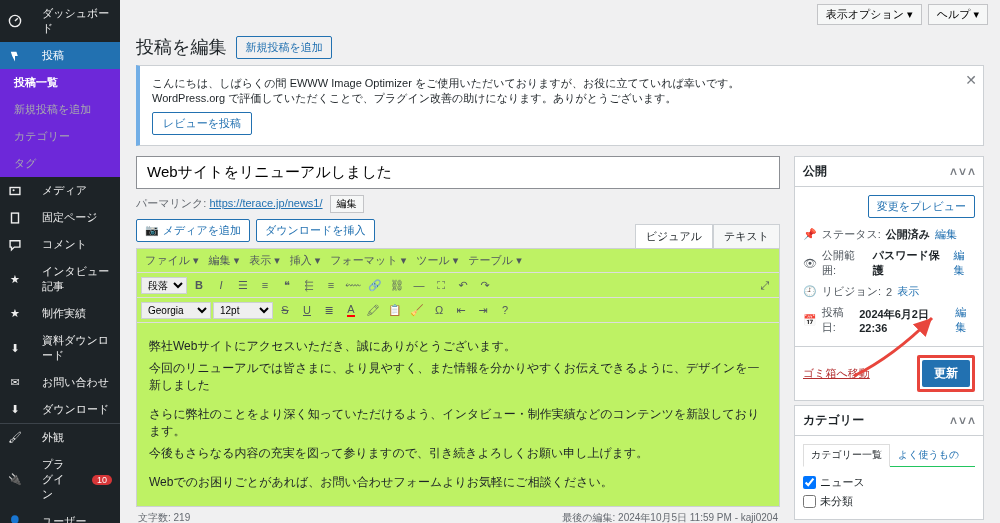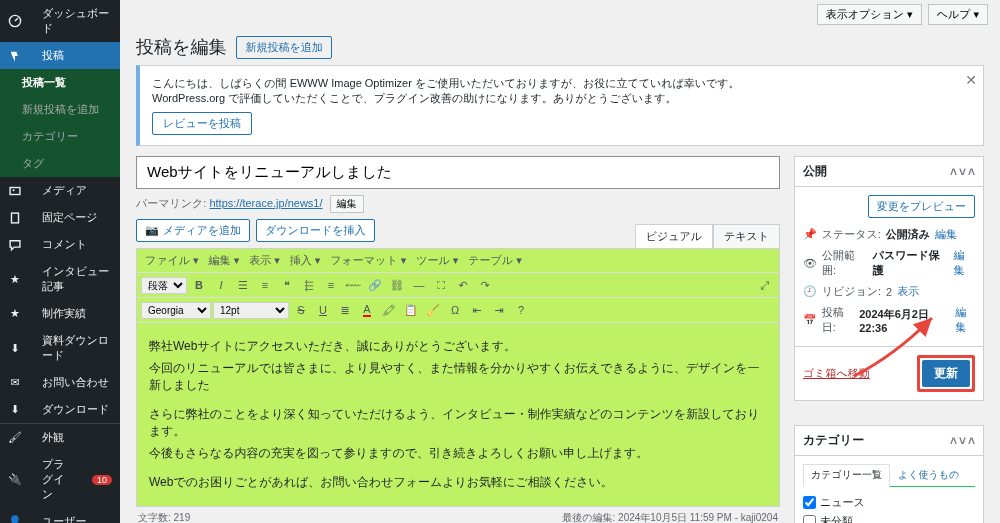--- a/index.html
+++ b/index.html
@@ -1,19 +1,19 @@
 <!DOCTYPE html>
 <html><head>
 <meta charset="utf-8">
 <style>
 * { margin:0; padding:0; box-sizing:border-box; font-family:-apple-system,BlinkMacSystemFont,"Segoe UI",sans-serif; }
 body { background:#f0f0f1; width:1000px; height:523px; overflow:hidden; display:flex; font-size:12px; color:#1d2327; }
 .sidebar { width:120px; background:#1d2327; color:#f0f0f1; flex-shrink:0; }
 .sidebar-item { display:flex; align-items:center; padding:6px 8px; gap:20px; font-size:11px; cursor:pointer; color:#eee; }
-.sidebar-item.sub { padding-left:22px; background:#14532d; color:#a7aaad; }
+.sidebar-item.sub { padding-left:14px; background:#6d28d9; color:#a7aaad; }
 .sidebar-item.sub.current { color:#fff; font-weight:bold; }
 .sidebar-item.active { background:#2271b1; color:#fff; position:relative; }
 .sidebar-item.active::after { content:''; position:absolute; right:-8px; top:50%; transform:translateY(-50%); border:8px solid transparent; border-right-color:#f0f0f1; }
 .sidebar-sep { border-top:1px solid #3c434a; margin:0; }
 .icon { width:14px; height:14px; display:inline-flex; align-items:center; justify-content:center; fill:currentColor; flex-shrink:0; }
 .badge { background:#d63638; color:#fff; border-radius:8px; padding:0 5px; font-size:9px; margin-left:4px; }
 .main { flex:1; display:flex; flex-direction:column; overflow:hidden; }
 .topbar { display:flex; justify-content:flex-end; padding:4px 12px; }
 .topbar button { background:#f6f7f7; border:1px solid #c3c4c7; padding:2px 8px; font-size:11px; margin-left:6px; cursor:pointer; }
 .header { display:flex; align-items:flex-end; gap:10px; padding:6px 16px; }
@@ -34,21 +34,21 @@
 .tab { border:1px solid #ccd0d4; padding:4px 10px; font-size:11px; background:#f6f7f7; cursor:pointer; }
 .tab.active { background:#fff; border-bottom-color:#fff; }
 .tinymce { border:1px solid #ccd0d4; background:#bef264; }
 .tinymce .bar { display:flex; align-items:center; padding:2px 4px; border-bottom:1px solid #ddd; gap:2px; flex-wrap:wrap; }
 .tinymce .bar select { font-size:10px; border:1px solid #ccd0d4; padding:1px 2px; }
 .tinymce .tb-btn { width:20px; height:20px; display:inline-flex; align-items:center; justify-content:center; font-size:11px; color:#50575e; cursor:pointer; border-radius:2px; }
 .tinymce .menutxt { font-size:11px; color:#50575e; padding:2px 4px; cursor:pointer; }
 .content { padding:10px 12px; font-size:12px; font-family:Georgia,serif; }
 .content p { margin:5px 0; }
 .status-line { display:flex; justify-content:space-between; font-size:10px; color:#646970; padding:4px 2px; }
-.side-col { width:190px; display:flex; flex-direction:column; gap:24px; position:relative; }
+.side-col { width:190px; display:flex; flex-direction:column; gap:4px; position:relative; }
 .panel { background:#fff; border:1px solid #ccd0d4; }
 .panel-head { display:flex; align-items:center; justify-content:space-between; padding:6px 8px; border-bottom:1px solid #ccd0d4; font-size:12px; font-weight:bold; }
 .panel-head .ctrls { display:flex; gap:2px; color:#787c82; }
 .panel-body { padding:8px; font-size:11px; }
 .panel-body .row { display:flex; align-items:center; gap:5px; padding:3px 0; color:#50575e; }
 .panel-body .row b { color:#1d2327; }
 .panel-body a { color:#2271b1; text-decoration:none; }
 .panel-foot { display:flex; justify-content:space-between; align-items:center; padding:8px; border-top:1px solid #ccd0d4; }
 .panel-foot a { color:#b32d2e; text-decoration:underline; font-size:11px;text-align:center; }
 .update-btn { background:#2271b1; color:#fff; border:none; padding:5px 12px; font-size:12px; font-weight:bold; border-radius:2px; cursor:pointer; }
@@ -225,21 +225,21 @@
           <span class="tb-btn">⛓</span>
           <span class="tb-btn">—</span>
           <span class="tb-btn">⛶</span>
           <span class="tb-btn">↶</span>
           <span class="tb-btn">↷</span>
           <span style="flex:1"></span>
           <span class="tb-btn">⤢</span>
         </div>
         <div class="bar">
           <select style="width:70px"><option>Georgia</option></select>
-          <select style="width:76px"><option>12pt</option></select>
+          <select style="width:60px"><option>12pt</option></select>
           <span class="tb-btn">
               <s>S</s>
             </span>
           <span class="tb-btn">
               <u>U</u>
             </span>
           <span class="tb-btn">≣</span>
           <span class="tb-btn">
               <span style="border-bottom:2px solid red">A</span>
             </span>

